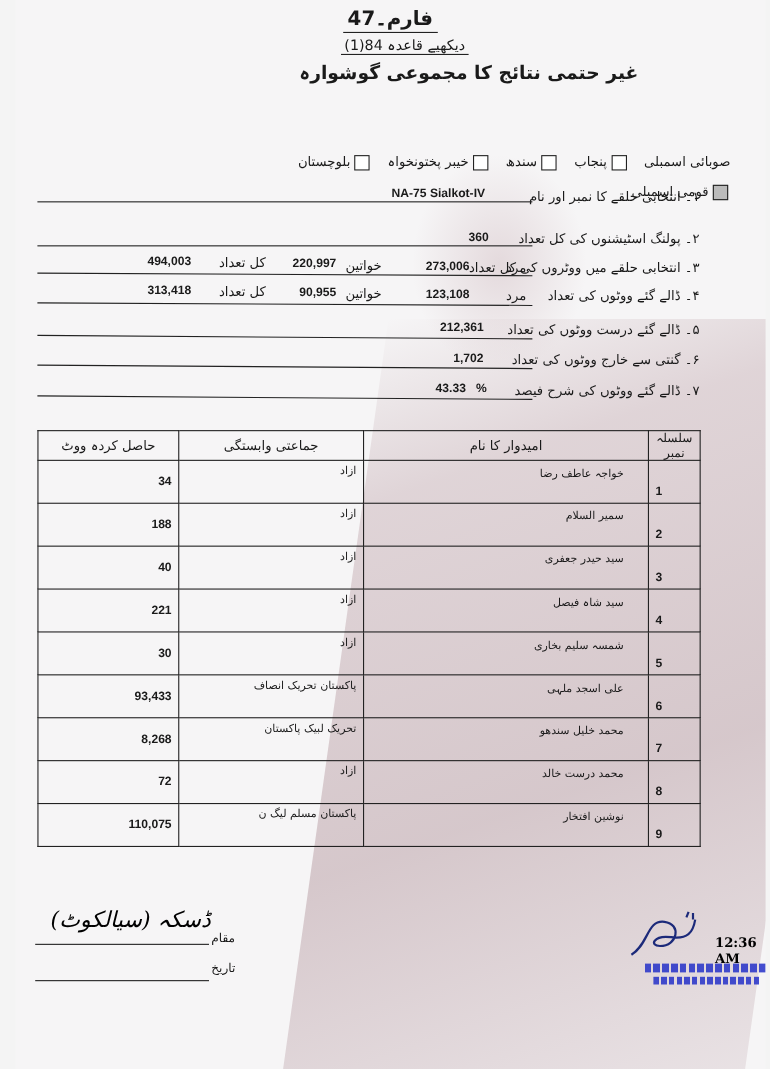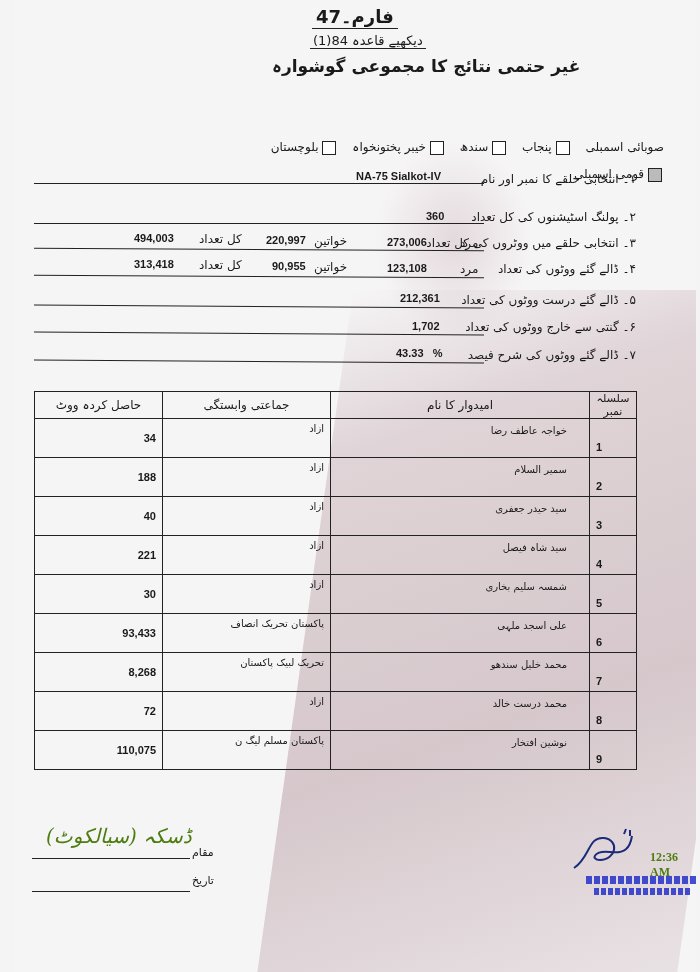--- a/index.html
+++ b/index.html
@@ -17,21 +17,21 @@
   .lbl{font-size:12px;}
   .line{position:absolute;height:1.4px;background:#222;}
   .val{font-size:11px;font-weight:bold;font-family:"Liberation Sans",sans-serif;}
   table.res{position:absolute;left:20px;top:391px;width:603px;border-collapse:collapse;}
   table.res td,table.res th{border:1.4px solid #222;height:32px;padding:0 6px;}
   table.res th{height:26px;font-weight:normal;font-size:12px;}
   table.res td.votes{text-align:right;font-weight:bold;font-size:11px;font-family:"Liberation Sans",sans-serif;vertical-align:middle;width:115px;}
   table.res td.party{direction:rtl;text-align:right;font-size:10px;vertical-align:top;padding-top:4px;width:155px;}
   table.res td.name{direction:rtl;text-align:right;font-size:10px;vertical-align:top;padding-top:6px;padding-right:22px;}
   table.res td.sno{text-align:left;font-weight:bold;font-size:11px;font-family:"Liberation Sans",sans-serif;vertical-align:bottom;padding-bottom:4px;width:20px;}
-  .hand{font-family:"DejaVu Serif",serif;color:#4d7c0f;font-style:italic;}
+  .hand{font-family:"DejaVu Serif",serif;color:#000000;font-style:italic;}
   .stamp{color:#2430c8;font-weight:bold;font-size:8px;font-family:"Liberation Sans",sans-serif;}
 </style>
 </head>
 <body>
 
 <div class="paper">
   <div class="shade2"></div>
   <div class="shade"></div>
 
   <div class="abs urdu title1">فارم۔47</div>
@@ -156,16 +156,16 @@
   <div class="abs urdu hand" style="left:32px;top:824px;font-size:20px;">ڈسکہ (سیالکوٹ)</div>
   <div class="abs urdu lbl" style="left:178px;top:846px;font-size:11px;">مقام</div>
   <div class="line" style="left:18px;top:858px;width:158px;"></div>
   <div class="abs urdu lbl" style="left:178px;top:874px;font-size:11px;">تاریخ</div>
   <div class="line" style="left:18px;top:891px;width:158px;"></div>
 
   <svg class="abs" style="left:556px;top:828px;" width="80" height="45" viewBox="0 0 80 45">
     <path d="M4 40 C20 30, 18 8, 34 10 C50 12, 46 32, 30 32 C20 32, 24 22, 40 24 C55 26, 60 20, 62 8" stroke="#1c2a7a" stroke-width="2" fill="none"></path>
     <path d="M54 6 l2 -5 M60 8 l0 -6" stroke="#1c2a7a" stroke-width="2"></path>
   </svg>
-  <div class="abs hand" style="left:636px;top:850px;font-size:12px;font-style:normal;font-weight:bold;font-family:Liberation Serif, serif;">12:36 AM</div>
+  <div class="abs hand" style="left:636px;top:850px;font-size:12px;font-style:normal;font-weight:bold;">12:36 AM</div>
   <div class="abs stamp" style="left:572px;top:876px;width:110px;height:8px;background:repeating-linear-gradient(90deg,#2430c8 0 6px,transparent 6px 8px);opacity:0.85;"></div>
   <div class="abs stamp" style="left:580px;top:888px;width:96px;height:7px;background:repeating-linear-gradient(90deg,#2430c8 0 5px,transparent 5px 7px);opacity:0.85;"></div>
 </div>
 
 </body></html>

